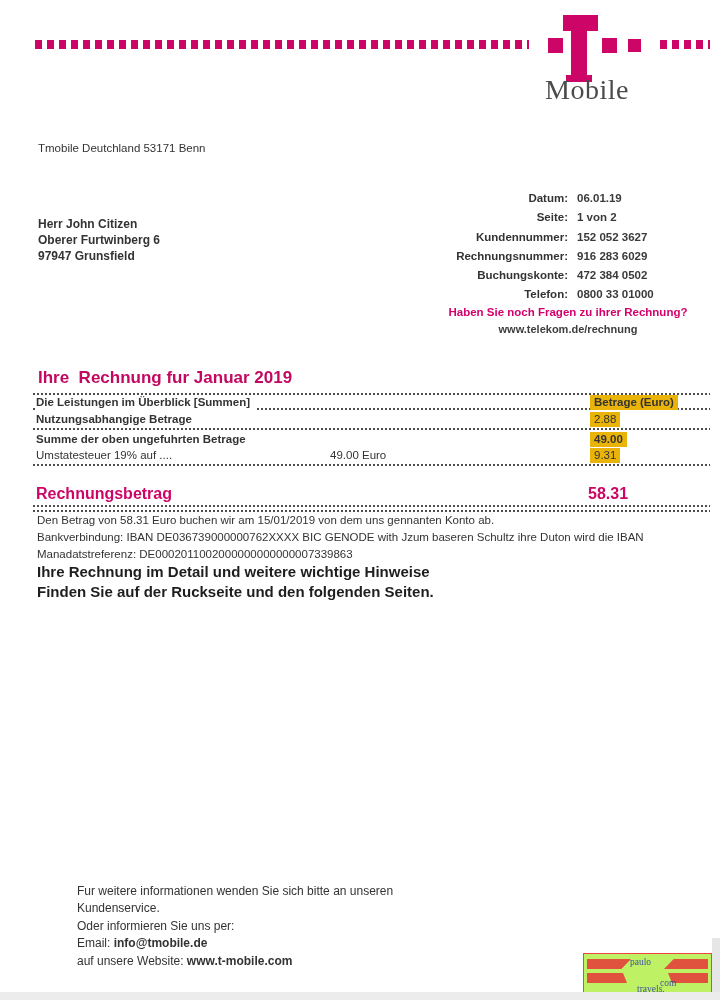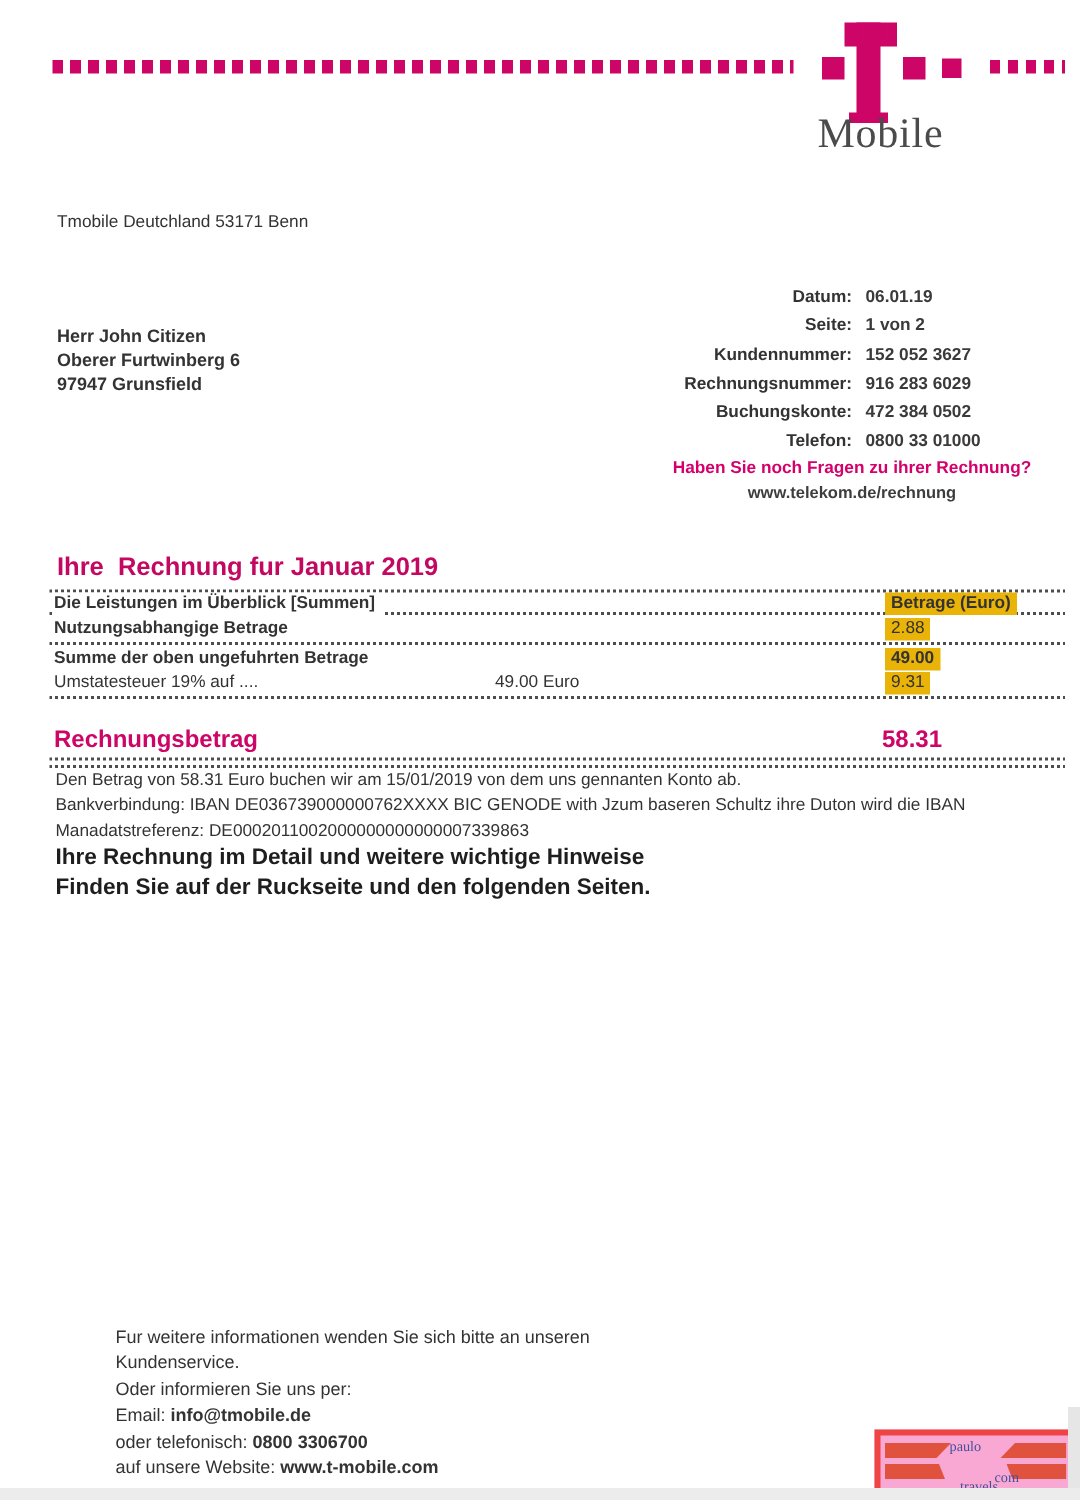--- a/index.html
+++ b/index.html
@@ -41,21 +41,21 @@
   .total-row{position:relative;height:21px;line-height:20px;margin-top:18px;}
   .total-row .lbl{position:absolute;left:3px;font-size:16px;font-weight:bold;color:var(--mag);}
   .total-row .amt{position:absolute;left:555px;font-size:16px;font-weight:bold;color:var(--mag);}
   .gap3{height:3px;}
   
   .notes{left:37px;top:512px;font-size:11.5px;line-height:17px;color:#333;}
   .notice{left:37px;top:562px;font-size:15px;font-weight:bold;line-height:19.5px;color:#1e1e1e;}
   
   .footer{left:37px;top:883px;font-size:12px;line-height:17.4px;color:#333;margin-left:40px;}
   
-  .wm{left:583px;top:953px;width:127px;height:38px;border:4px solid #ef4444;background:#f9a8d4;}
+  .wm{left:583px;top:953px;width:127px;height:38px;border:1px solid #ef4444;background:#bef264;}
   .wm-shape{position:absolute;background:#e0523d;}
   .wm-t{position:absolute;font-family:"Liberation Serif",serif;font-size:9.5px;color:#44509b;line-height:10px;}
   .strip-bottom{left:0;top:992px;width:720px;height:8px;background:#ececec;}
   .strip-corner{left:712px;top:938px;width:8px;height:62px;background:#e6e6e6;}
 </style>
 </head>
 <body>
 
 <div class="page">
 
@@ -152,23 +152,20 @@
   </div>
 
   <div class="abs footer">
     <div>Fur weitere informationen wenden Sie sich bitte an unseren</div>
     <div>Kundenservice.</div>
     <div>Oder informieren Sie uns per:</div>
     <div>
       <span>Email: </span><span class="b">info@tmobile.de</span>
     </div>
     <div>
-      <span>oder telefonisch: </span><span class="b">0800 3306700</span>
-    </div>
-    <div>
       <span>auf unsere Website: </span><span class="b">www.t-mobile.com</span>
     </div>
   </div>
 
   <div class="abs wm">
     <div class="wm-shape" style="left:3px;top:5px;width:44px;height:10px;clip-path:polygon(0 0,100% 0,78% 100%,0 100%);"></div>
     <div class="wm-shape" style="left:3px;top:19px;width:40px;height:10px;clip-path:polygon(0 0,90% 0,100% 100%,0 100%);"></div>
     <div class="wm-shape" style="right:3px;top:5px;width:44px;height:10px;clip-path:polygon(22% 0,100% 0,100% 100%,0 100%);"></div>
     <div class="wm-shape" style="right:3px;top:19px;width:40px;height:10px;clip-path:polygon(0 0,100% 0,100% 100%,10% 100%);"></div>
     <div class="wm-t" style="left:46px;top:3px;">paulo</div>

